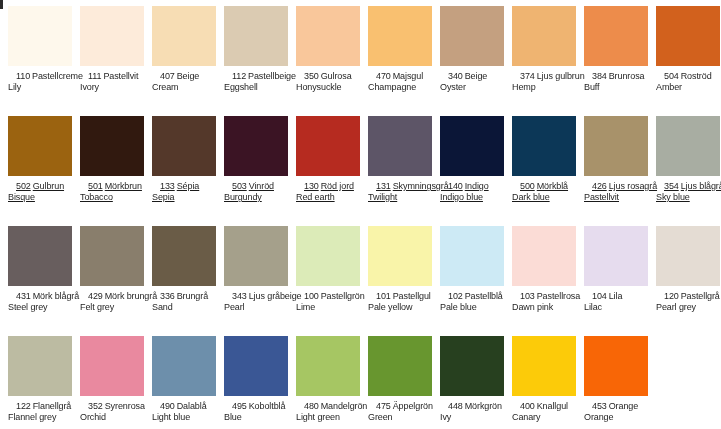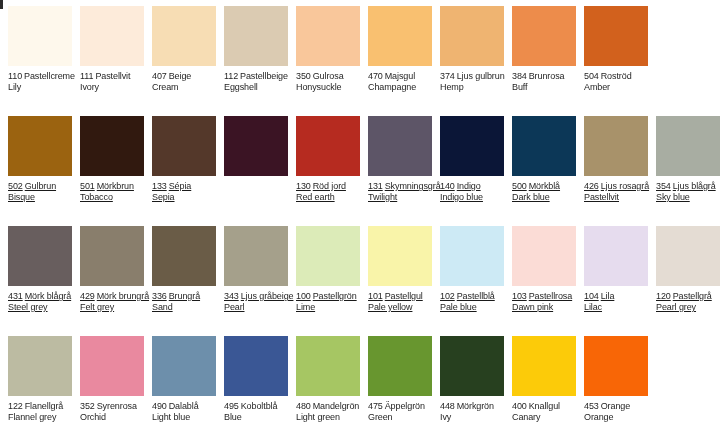--- a/index.html
+++ b/index.html
@@ -30,21 +30,21 @@
   }
   .swatch-row {
     position: absolute;
     left: 0;
     width: 721px;
     height: 110px;
     display: flex;
   }
   .swatch-row.r0 { top: 0px; }
   .swatch-row.r1 { top: 110px; text-decoration: underline; }
-  .swatch-row.r2 { top: 220px; text-decoration: underline; }
+  .swatch-row.r2 { top: 220px; }
   .swatch-row.r3 { top: 330px; height: 99px; align-items: flex-end; }
 
   .swatch-cell {
     width: 72px;
     height: 100%;
     box-sizing: border-box;
     padding-left: 8px;
     position: relative;
   }
   .swatch-chip {
@@ -62,20 +62,21 @@
   .swatch-name-en {
     display: block;
     font-size: 9px;
     font-family: "Liberation Sans", sans-serif;
     white-space: nowrap;
     letter-spacing: -0.1px;
     color: #1f1f1f;
   }
   .swatch-code {
     margin-right: 2px;
+    margin-left: 8px;
   }
 </style>
 </head>
 <body>
 
 <div id="palette">
   <div class="corner-mark"></div>
 <div class="swatch-row r0">
       <div class="swatch-cell">
         <div class="swatch-chip" style="background-color: rgb(254, 248, 236);"></div>
@@ -113,20 +114,27 @@
         </div>
       </div>
       <div class="swatch-cell">
         <div class="swatch-chip" style="background-color: rgb(249, 192, 112);"></div>
         <div class="swatch-labels">
           <span class="swatch-name-sv"><span class="swatch-code">470</span><span>Majsgul</span></span>
           <span class="swatch-name-en">Champagne</span>
         </div>
       </div>
       <div class="swatch-cell">
+        <div class="swatch-chip" style="background-color: rgb(196, 160, 128);"></div>
+        <div class="swatch-labels">
+          <span class="swatch-name-sv"><span class="swatch-code">340</span><span>Beige</span></span>
+          <span class="swatch-name-en">Oyster</span>
+        </div>
+      </div>
+      <div class="swatch-cell">
         <div class="swatch-chip" style="background-color: rgb(239, 180, 113);"></div>
         <div class="swatch-labels">
           <span class="swatch-name-sv"><span class="swatch-code">374</span><span>Ljus gulbrun</span></span>
           <span class="swatch-name-en">Hemp</span>
         </div>
       </div>
       <div class="swatch-cell">
         <div class="swatch-chip" style="background-color: rgb(237, 140, 75);"></div>
         <div class="swatch-labels">
           <span class="swatch-name-sv"><span class="swatch-code">384</span><span>Brunrosa</span></span>
@@ -158,20 +166,24 @@
       </div>
       <div class="swatch-cell">
         <div class="swatch-chip" style="background-color: rgb(84, 56, 42);"></div>
         <div class="swatch-labels">
           <span class="swatch-name-sv"><span class="swatch-code">133</span><span>Sépia</span></span>
           <span class="swatch-name-en">Sepia</span>
         </div>
       </div>
       <div class="swatch-cell">
         <div class="swatch-chip" style="background-color: rgb(59, 20, 36);"></div>
+        <div class="swatch-labels">
+          <span class="swatch-name-sv"><span class="swatch-code">503</span><span>Vinröd</span></span>
+          <span class="swatch-name-en">Burgundy</span>
+        </div>
       </div>
       <div class="swatch-cell">
         <div class="swatch-chip" style="background-color: rgb(182, 43, 32);"></div>
         <div class="swatch-labels">
           <span class="swatch-name-sv"><span class="swatch-code">130</span><span>Röd jord</span></span>
           <span class="swatch-name-en">Red earth</span>
         </div>
       </div>
       <div class="swatch-cell">
         <div class="swatch-chip" style="background-color: rgb(93, 85, 103);"></div>

